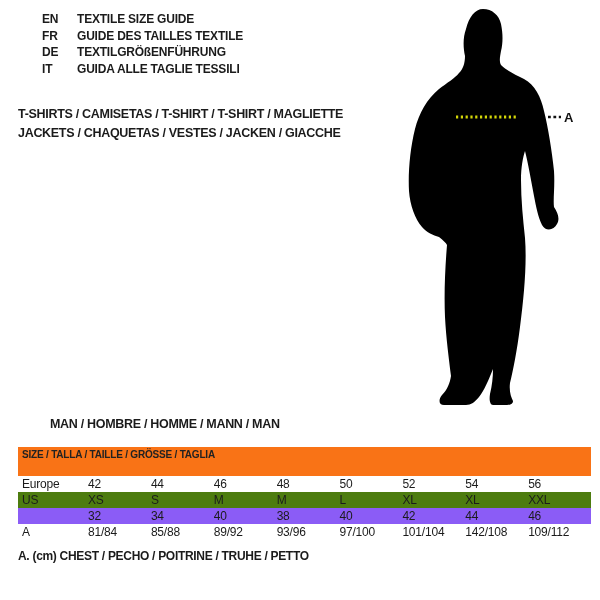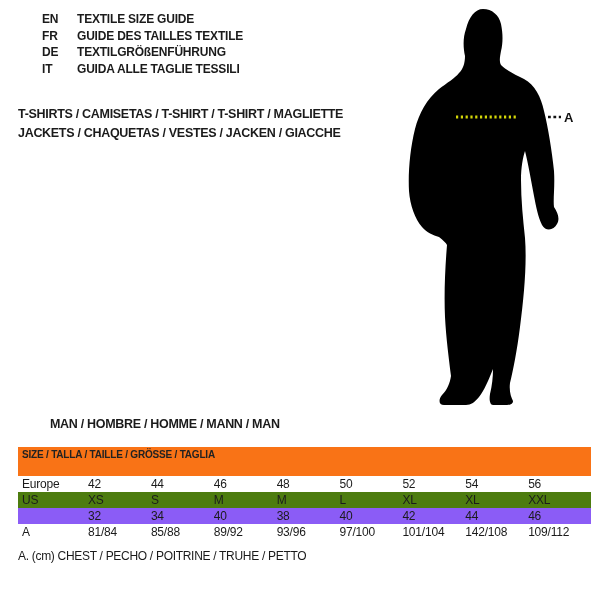--- a/index.html
+++ b/index.html
@@ -56,21 +56,21 @@
     font-size:12px; letter-spacing:-0.2px;
   }
   .t-row.stripe-a { background:#4d7c0f; }
   .t-row.stripe-b { background:#8b5cf6; }
   .t-label { padding-left:4px; text-align:left; }
   .t-cell { text-align:left; }
 
   
   .footer-note {
     position:absolute; left:18px; top:549px;
-    font-weight:400; font-size:12px; letter-spacing:-0.3px;
+    font-weight:700; font-size:12px; letter-spacing:-0.3px;
   }
 </style>
 </head>
 <body>
 
 <div class="lang-block">
   <div class="lang-row">
     <span>EN</span>
     <span>TEXTILE SIZE GUIDE</span>
   </div>

